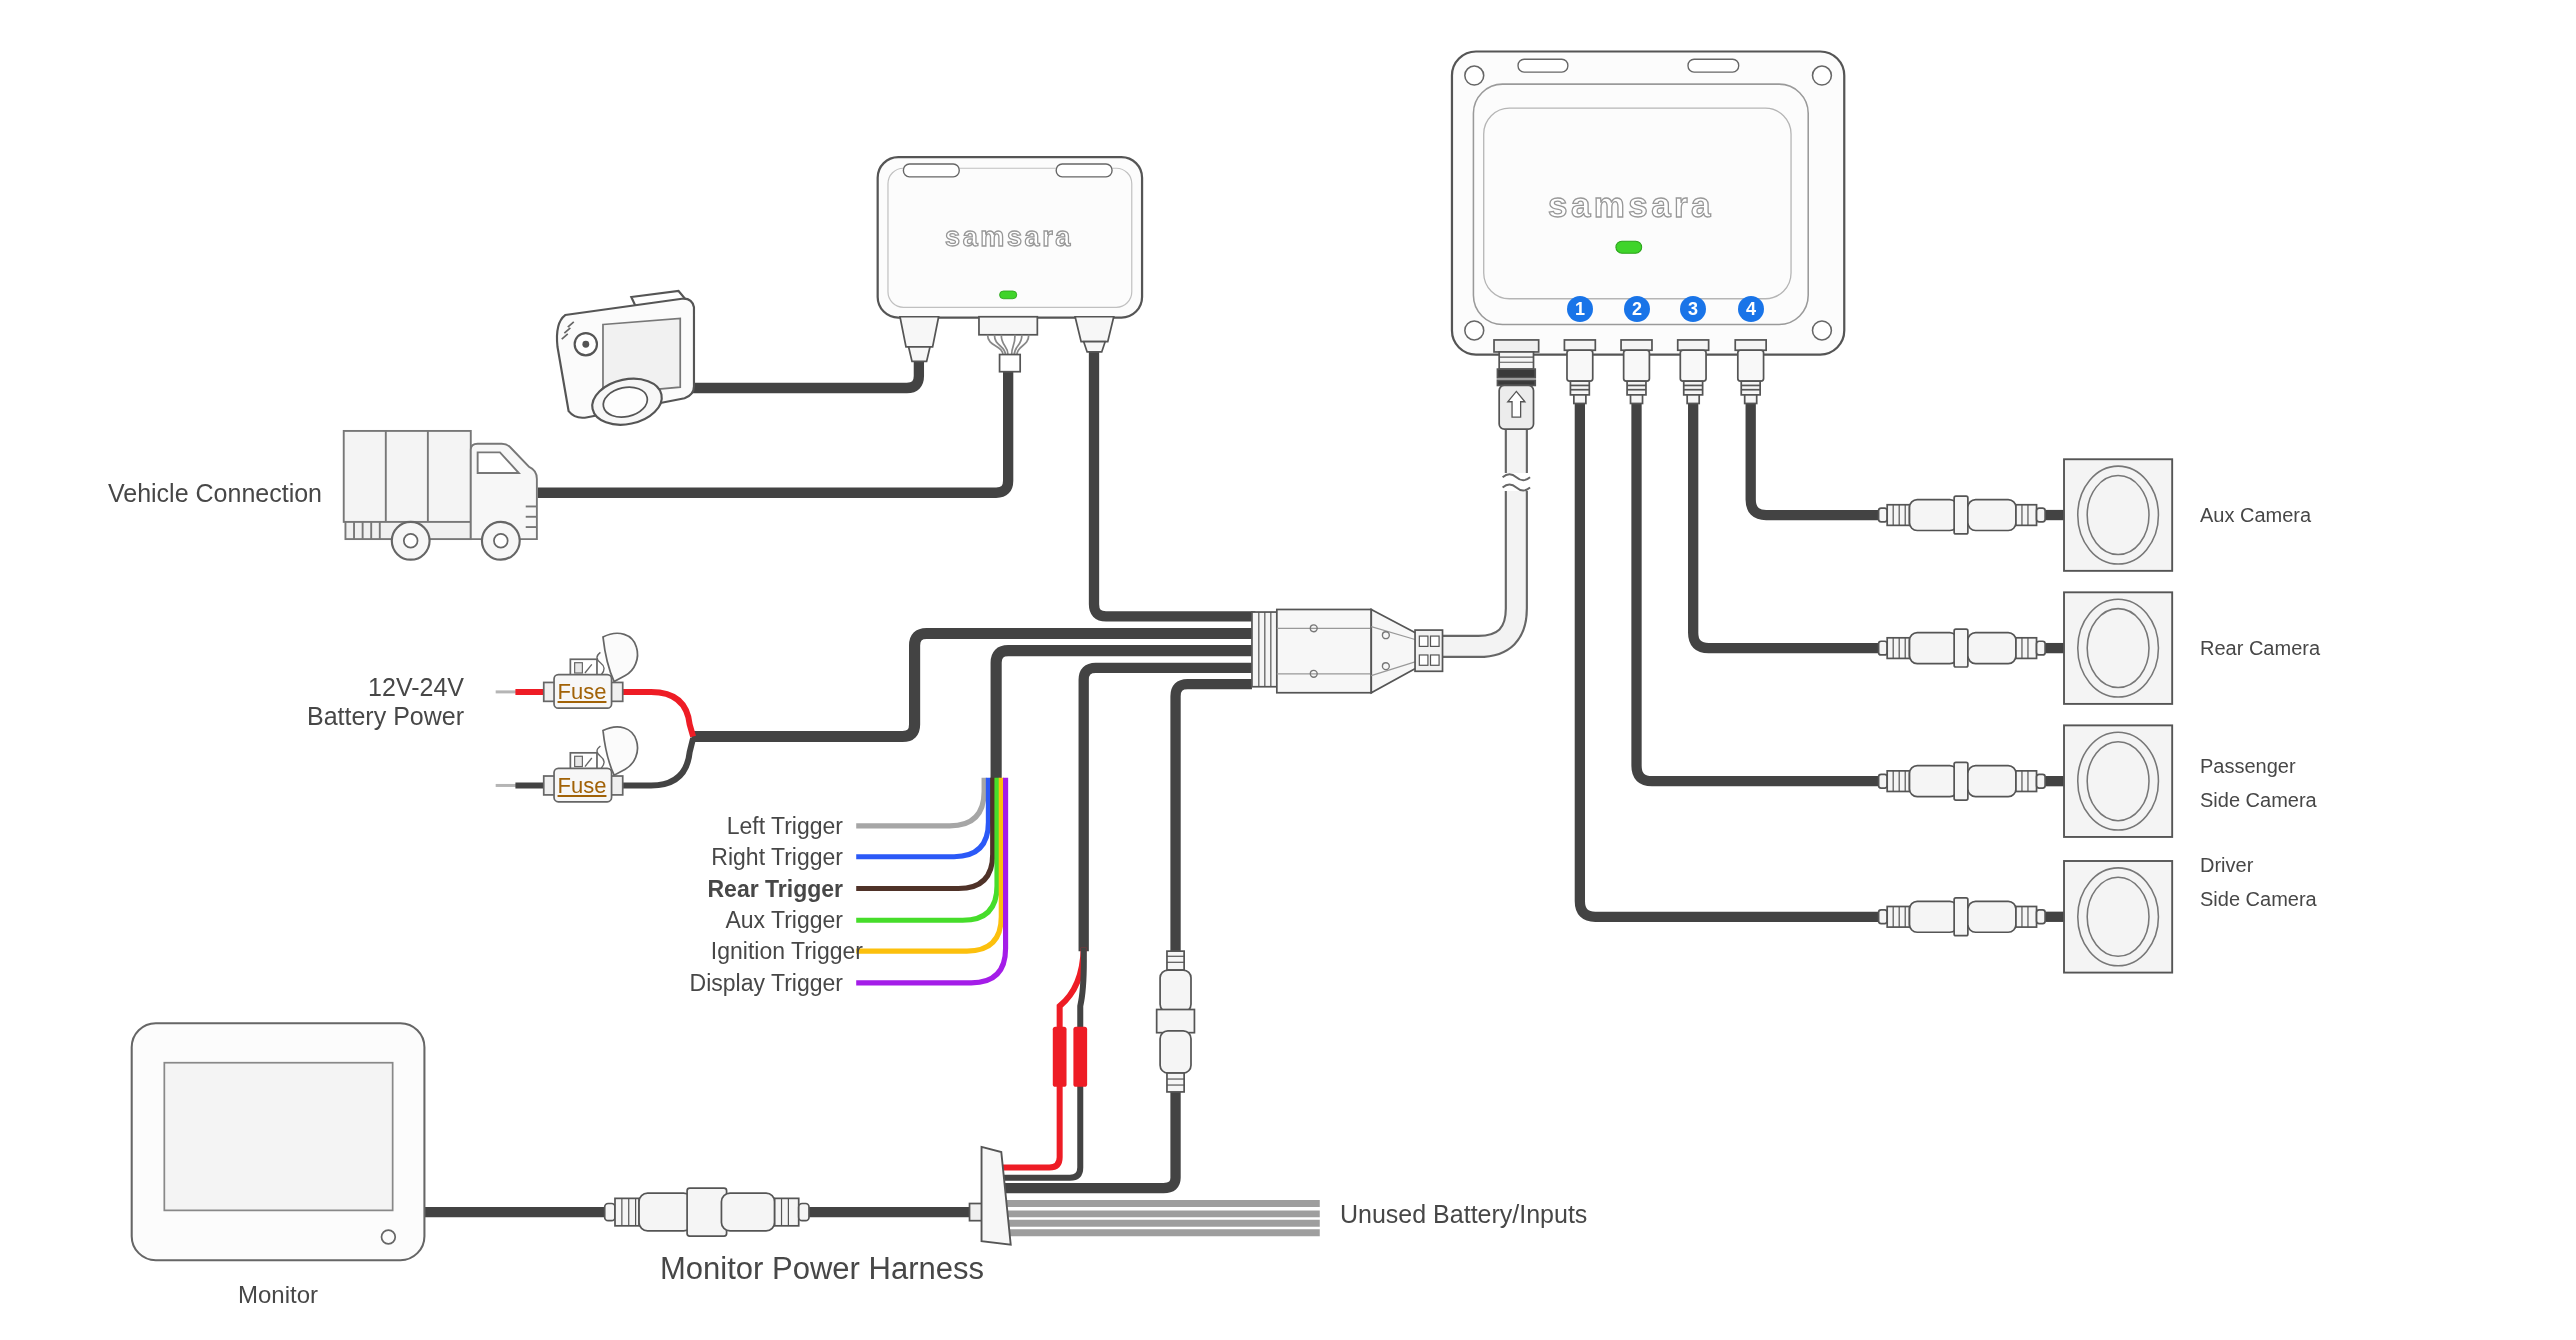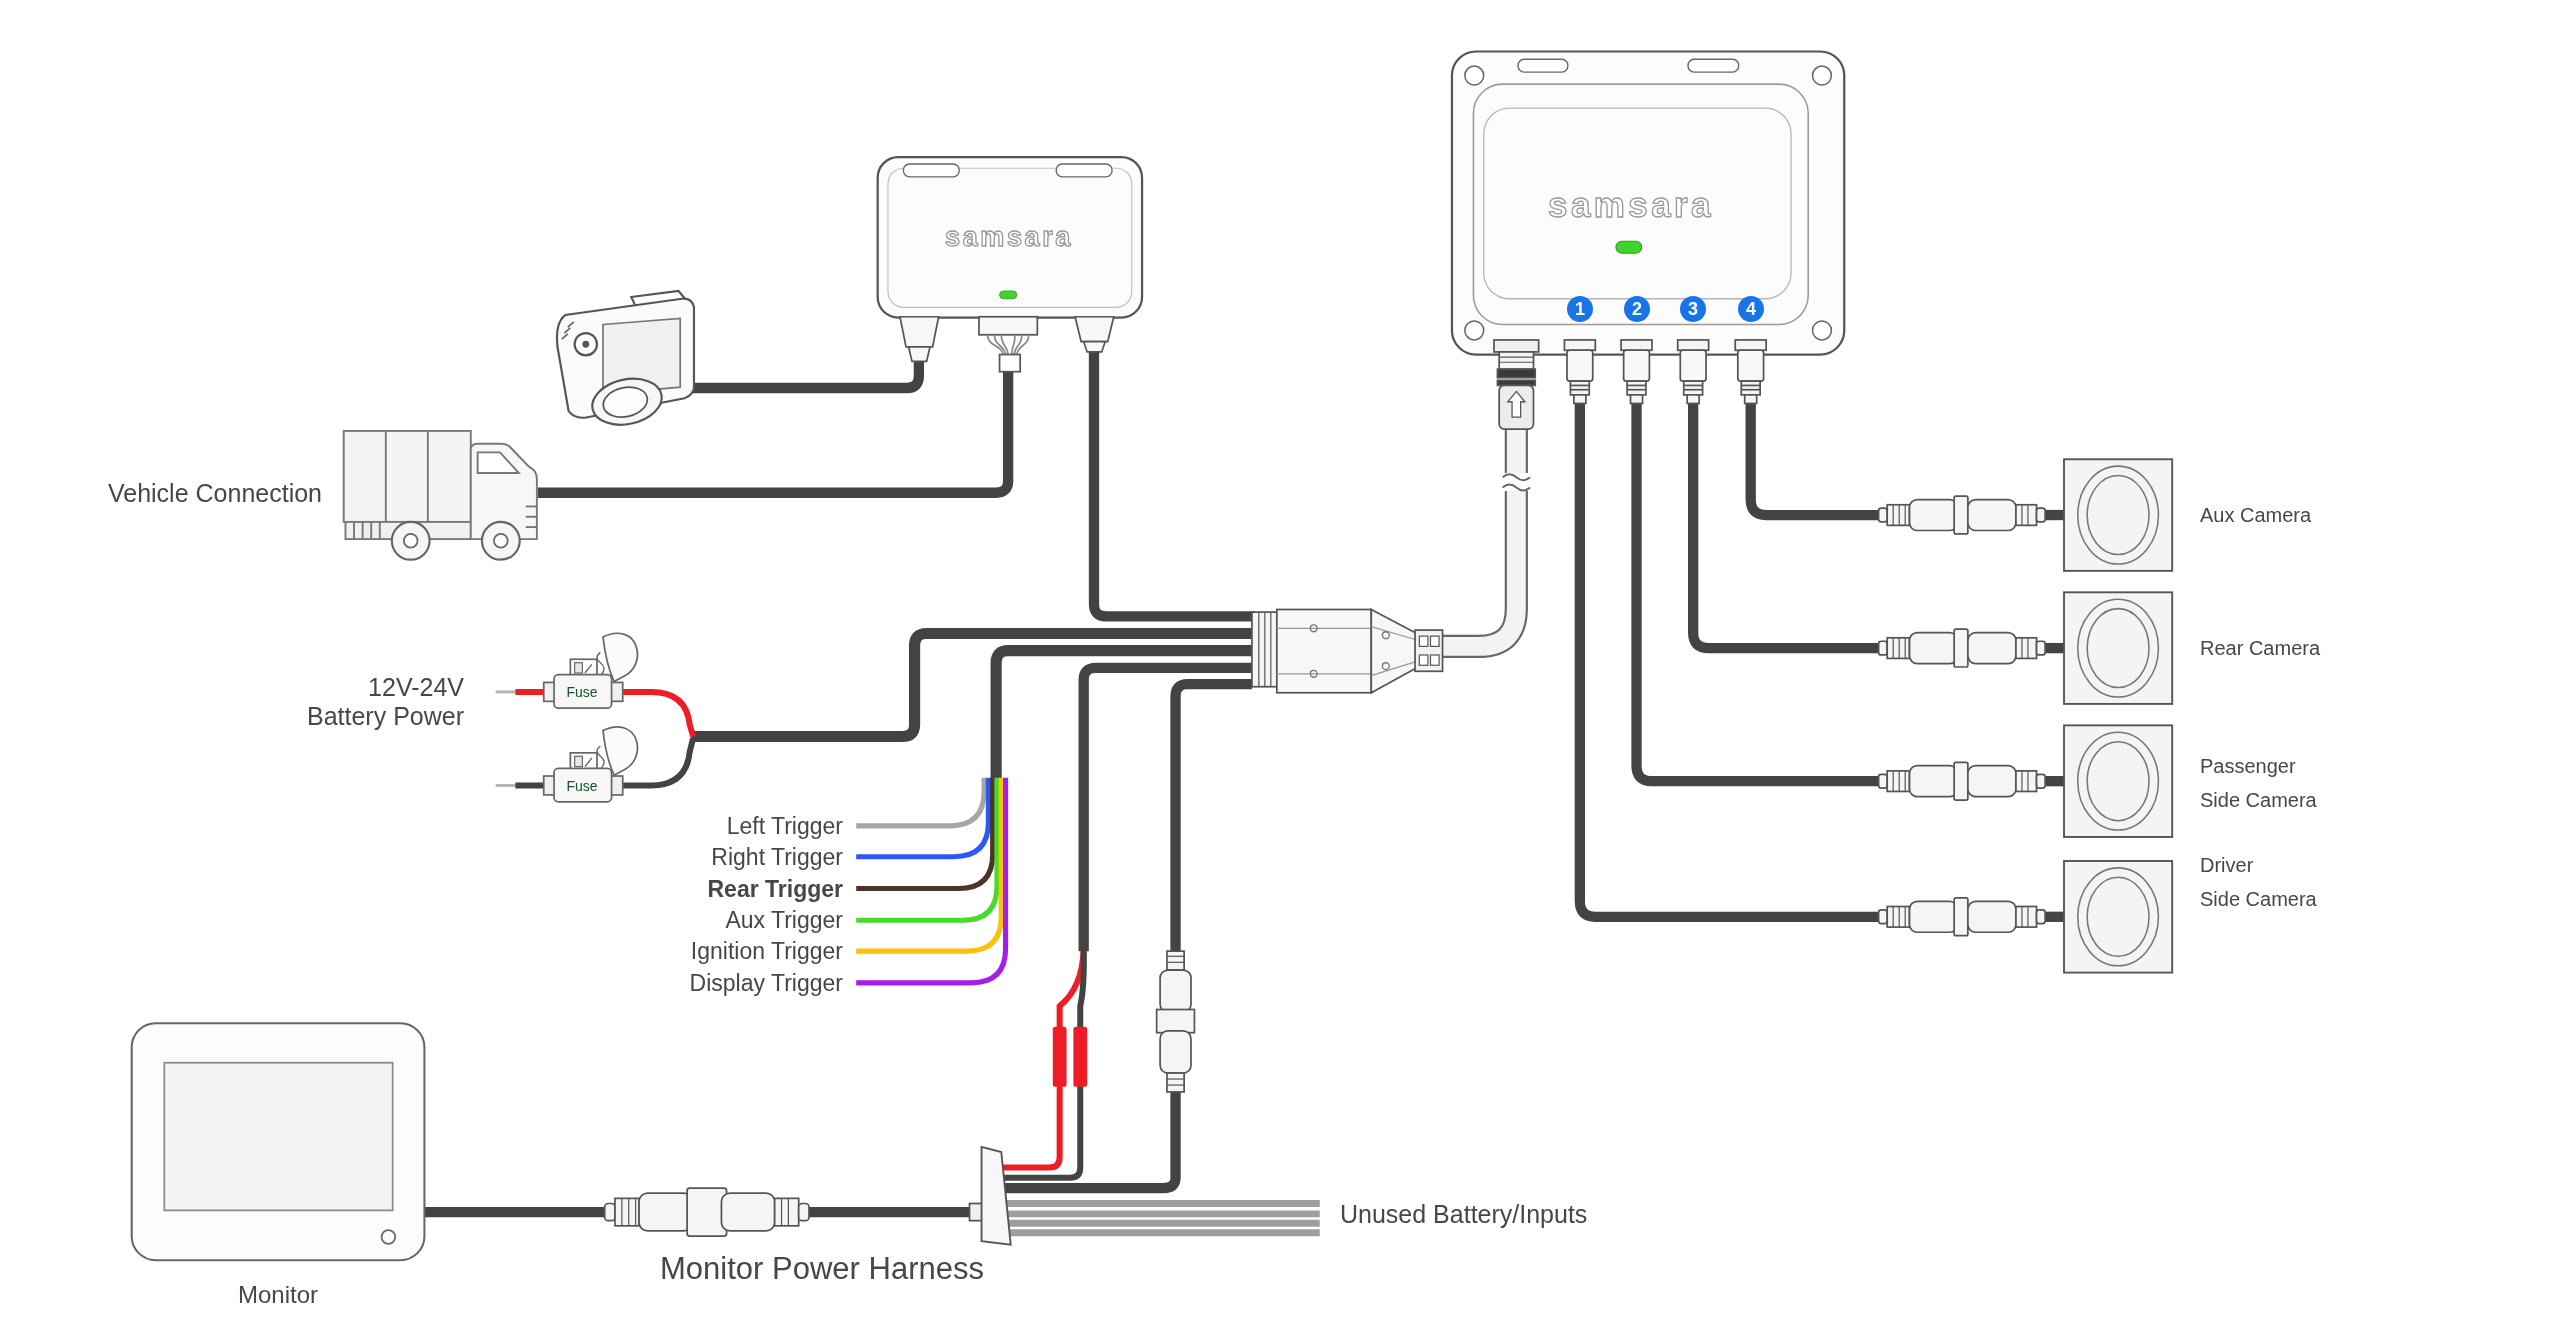--- a/index.html
+++ b/index.html
@@ -5,26 +5,26 @@
   html,body{margin:0;padding:0;background:#fff;}
   .stage{position:relative;width:2576px;height:1340px;background:#ffffff;overflow:hidden;
          font-family:"Liberation Sans", sans-serif;}
   .stage svg{position:absolute;left:0;top:0;}
   .lbl{position:absolute;color:#474747;white-space:nowrap;font-size:25px;z-index:5;}
   .center{transform:translate(-50%,-50%);}
   .rightal{transform:translate(-100%,-50%);text-align:right;}
   .leftal{transform:translate(0,-50%);}
   #lbl-vehicle{left:322px;top:493px;}
   #lbl-battery{left:464px;top:702px;line-height:29px;}
-  .fuse-lbl{font-size:14px;color:#14532d;}
+  .fuse-lbl{font-size:22px;color:#a16207;text-decoration:underline;}
   #lbl-fuse1{left:582px;top:692px;}
   #lbl-fuse2{left:582px;top:786px;}
   .trig{font-size:23px;left:843px;}
   #trig-0{top:826px;} #trig-1{top:857px;} #trig-2{top:889px;font-weight:bold;}
-  #trig-3{top:920px;} #trig-4{top:951px;} #trig-5{top:983px;}
+  #trig-3{top:920px;} #trig-4{top:951px;margin-left:20px;} #trig-5{top:983px;}
   #lbl-monitor{left:278px;top:1295px;font-size:24px;}
   #lbl-mph{left:822px;top:1269px;font-size:31px;}
   #lbl-unused{left:1340px;top:1214px;}
   .camlbl{left:2200px;font-size:20px;line-height:34px;}
   #cam-0{top:515px;} #cam-1{top:648px;} #cam-2{top:783px;} #cam-3{top:882px;}
   .logo{position:absolute;color:#ffffff;-webkit-text-stroke:1.3px #979797;
         font-weight:600;z-index:5;}
   #logo-hub{left:1631px;top:205px;font-size:35px;letter-spacing:3.4px;}
   #logo-vg{left:1009px;top:237px;font-size:27px;letter-spacing:2.6px;}
   .portnum{position:absolute;width:26px;height:26px;border-radius:50%;background:#1974e8;

